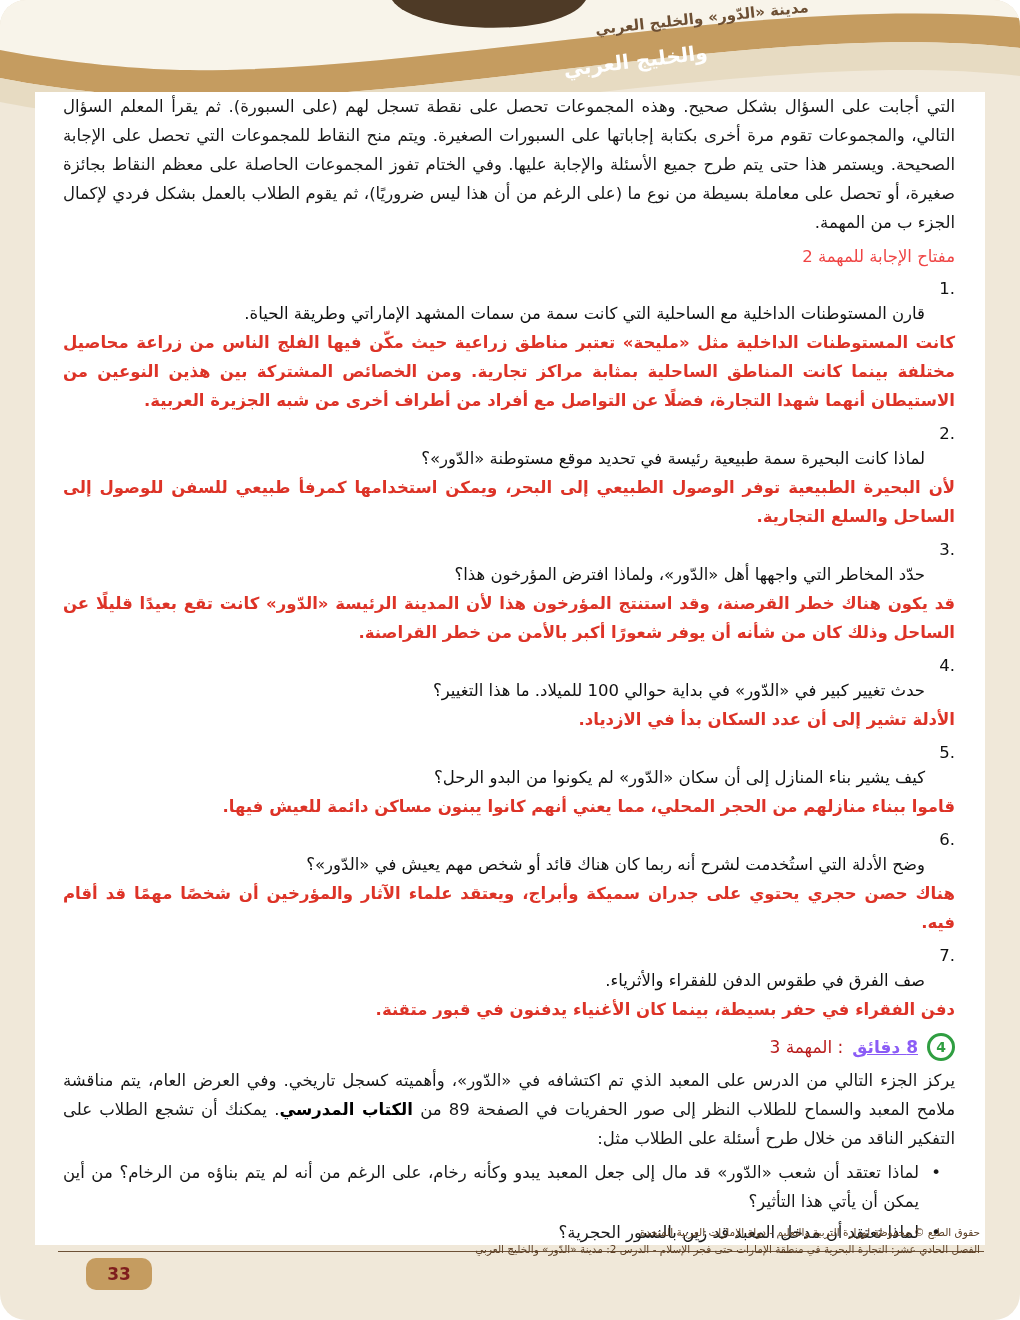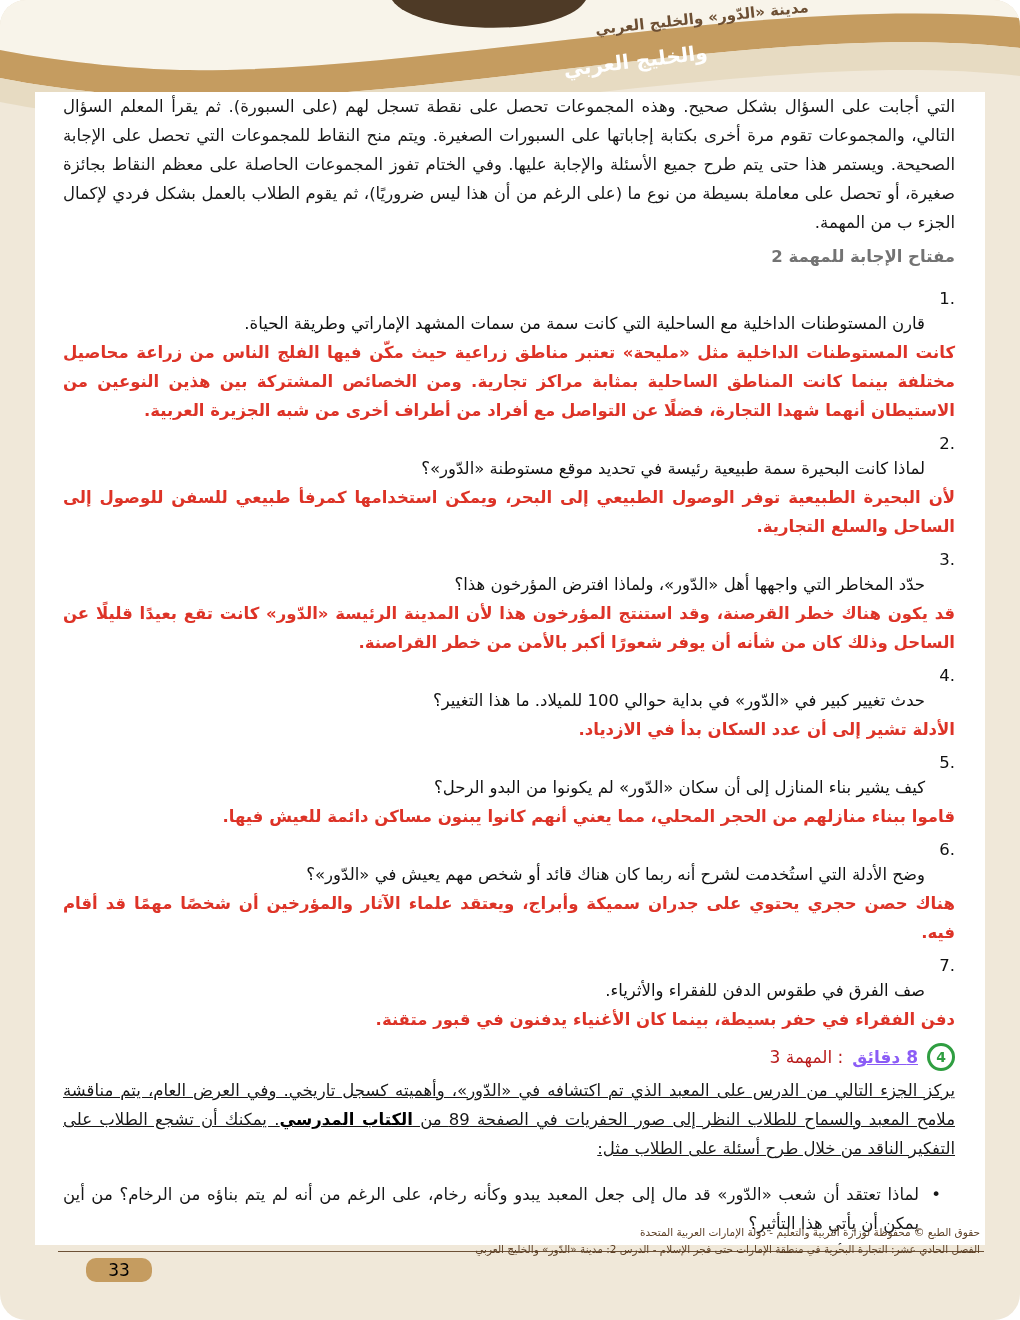--- a/index.html
+++ b/index.html
@@ -9,47 +9,47 @@
   .header-art { position:absolute; top:0; left:0; width:1020px; height:150px; display:block; }
   .ribbon-line1 { position:absolute; top:-2px; right:212px; transform:rotate(-6deg); transform-origin:right top;
                   color:#6d4f33; font-size:15px; font-weight:bold; white-space:nowrap; }
   .ribbon-line2 { position:absolute; top:40px; right:314px; transform:rotate(-7deg); transform-origin:right top;
                   color:#ffffff; font-size:20px; font-weight:bold; white-space:nowrap; }
 
   .sheet { position:absolute; top:92px; right:35px; left:35px; bottom:75px; background:#ffffff;
            padding:0 30px 8px 28px; overflow:hidden; }
 
   .intro { font-size:16.5px; line-height:29px; text-align:justify; color:#171717; margin-bottom:5px; }
-  .key-heading { font-size:16.5px; line-height:29px; font-weight:bold; color:#737373; margin-bottom:13px; }
+  .key-heading { font-size:16.5px; line-height:29px; font-weight:normal; color:#ef4444; margin-bottom:3px; }
 
   .qa { margin-bottom:4px; }
   .q-row { display:flex; gap:8px; font-size:16.5px; line-height:29px; color:#111; }
   .q-num { min-width:22px; text-align:right; }
   .q-text { flex:1; text-align:justify;margin-top:25px; }
   .answer { color:#dd3327; font-weight:bold; font-size:16.5px; line-height:29px; text-align:justify; }
 
   .task3-head { display:flex; align-items:center; gap:9px; margin:9px 0 5px; font-size:17px; }
   .timer { width:28px; height:28px; border:3px solid #2f9e41; border-radius:50%; background:#fff;
            display:flex; align-items:center; justify-content:center; color:#2f9e41; font-weight:bold; font-size:14px; flex:0 0 auto; }
   .duration { color:#8b5cf6; font-weight:bold; text-decoration:underline; }
   .t3-title { font-weight:normal; color:#b91c1c; }
 
-  .t3-para { font-size:16.5px; line-height:29px; text-align:justify; color:#171717; margin-bottom:17px;text-decoration:underline; }
+  .t3-para { font-size:16.5px; line-height:29px; text-align:justify; color:#171717; margin-bottom:5px; }
   .t3-para b { color:#000; }
 
   .bullet-row { display:flex; gap:10px; font-size:16.5px; line-height:29px; color:#171717; padding-right:14px; margin-bottom:2px; }
   .bullet { width:12px; flex:0 0 auto; }
   .b-text { flex:1; text-align:justify; }
 
   .footer-rule { position:absolute; left:58px; right:36px; top:1251px; border-top:1.5px solid #6d5136; }
   .footer-text { position:absolute; right:40px; top:1224px; text-align:right; color:#5c4026;
                  font-size:10.5px; line-height:17px; direction:rtl; }
-  .page-badge { position:absolute; left:86px; top:1258px; width:66px; height:24px; background:#c59c60;
+  .page-badge { position:absolute; left:86px; top:1258px; width:66px; height:32px; background:#c59c60;
                 border-radius:10px; display:flex; align-items:center; justify-content:center;
-                color:#000000; font-weight:normal; font-size:17px; }
+                color:#7f1d1d; font-weight:bold; font-size:17px; }
 </style>
 </head>
 <body>
 
 <div class="page">
 
   <svg class="header-art" viewBox="0 0 1020 150" preserveAspectRatio="none">
     <rect width="1020" height="150" fill="#f0e8d9"></rect>
     <path d="M0,0 H1020 V18 C760,-6 430,74 180,70 C110,68 40,58 0,50 Z" fill="#f8f4ea"></path>
     <path d="M0,50 C40,58 110,68 180,70 C430,74 760,-6 1020,18 V48 C770,20 440,104 180,98 C110,96 40,86 0,78 Z" fill="#c59c60"></path>

